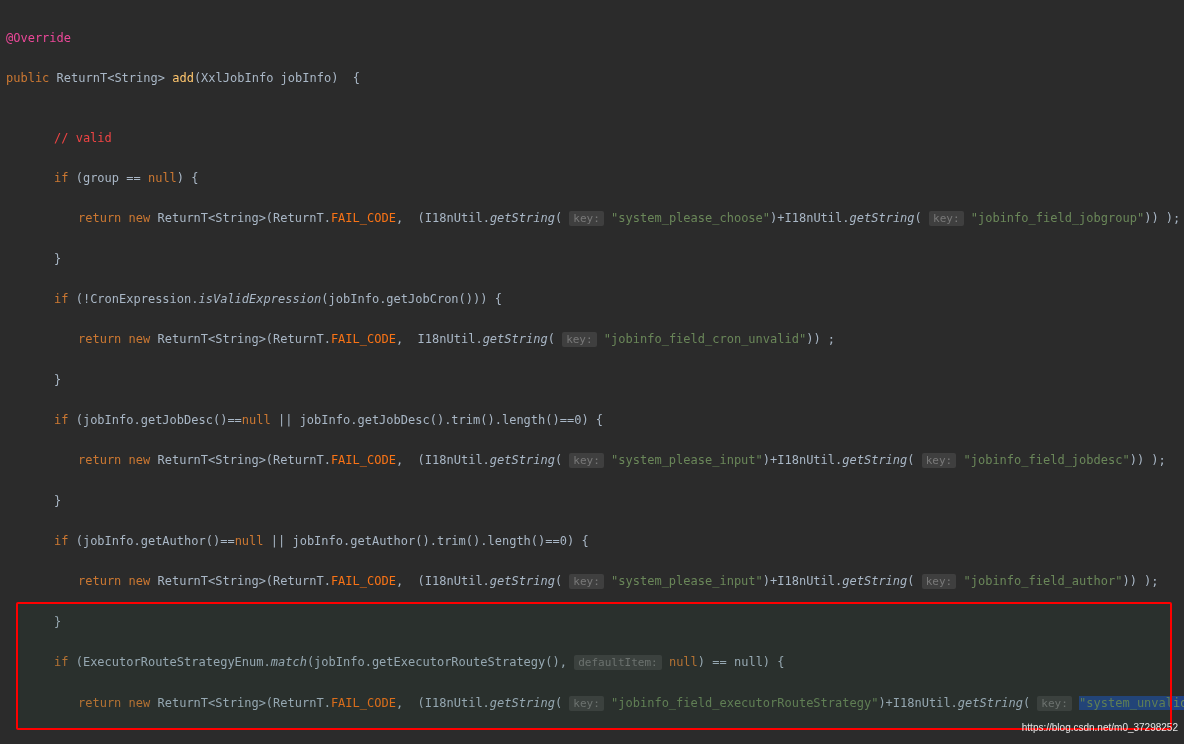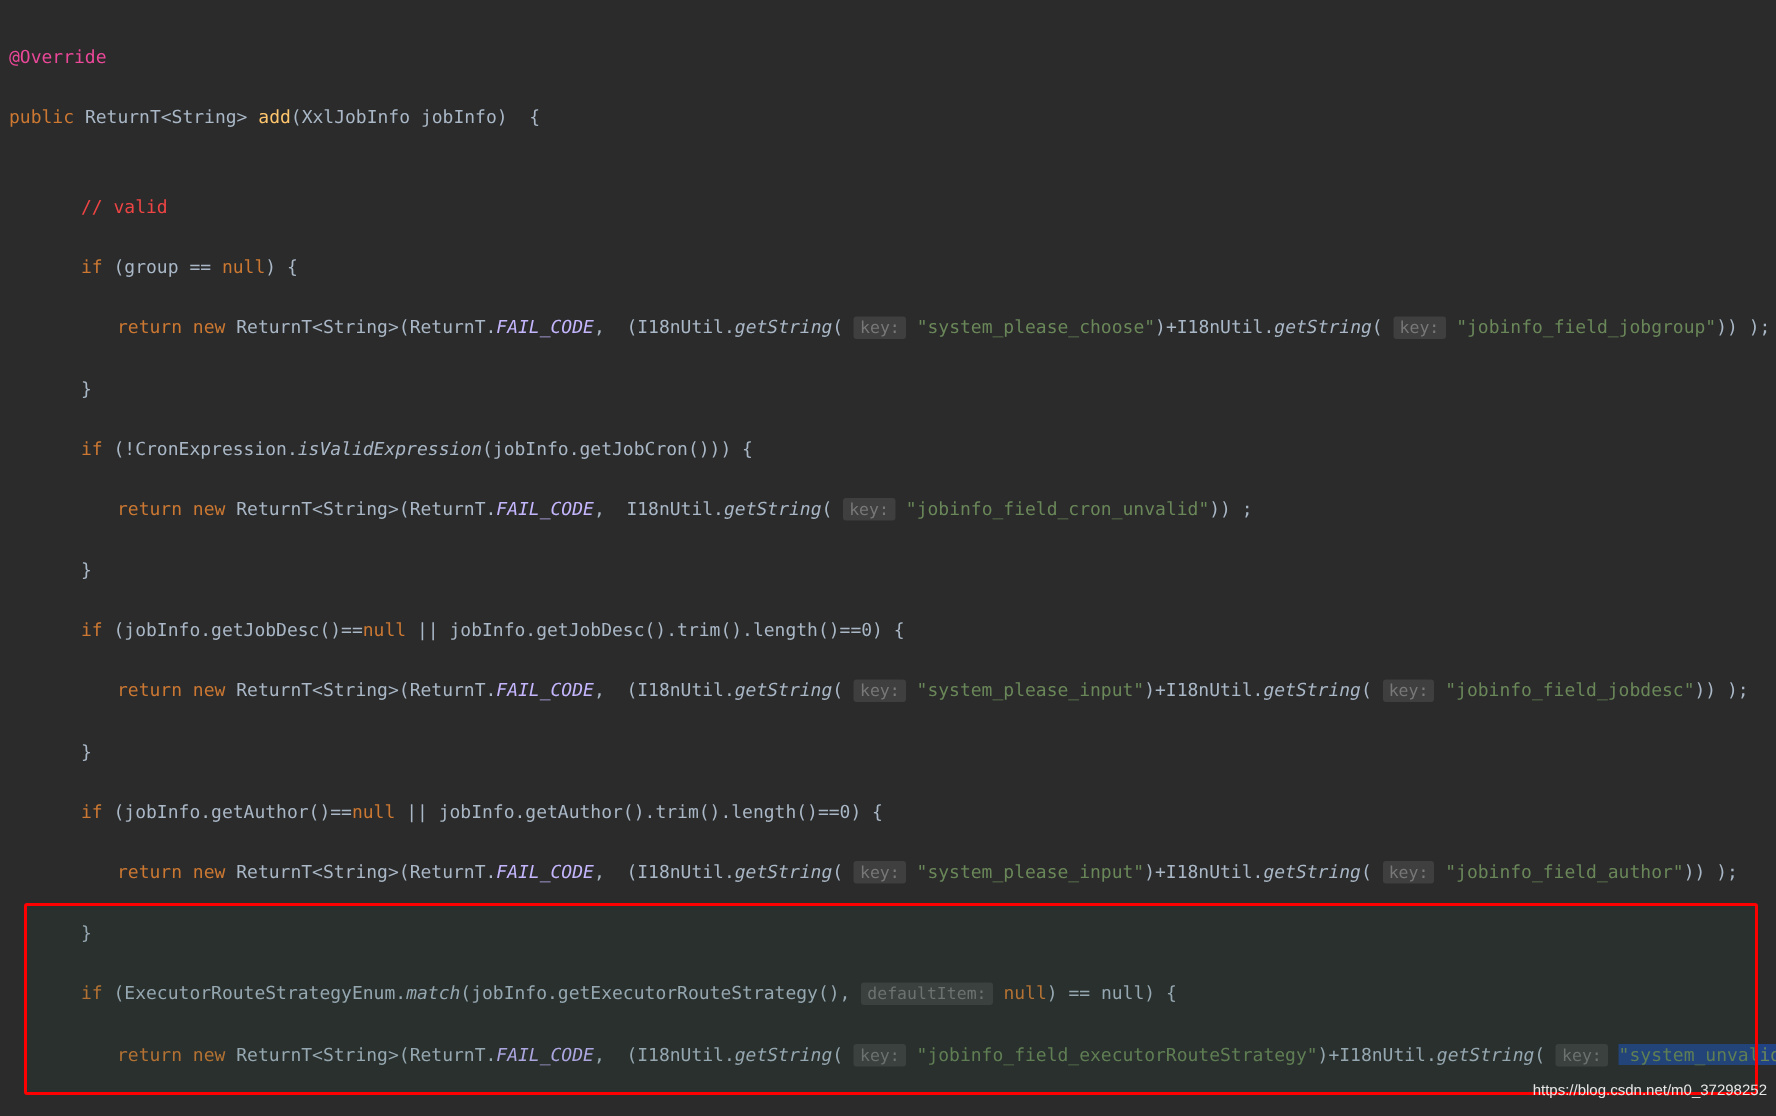--- a/index.html
+++ b/index.html
@@ -4,21 +4,21 @@
 <style>
 * { margin: 0; padding: 0; box-sizing: border-box; }
 body { background: #2b2b2b; font-family: 'Consolas', 'Monaco', monospace; font-size: 12px; line-height: 20px; color: #a9b7c6; width: 1184px; height: 744px; overflow: hidden; position: relative; }
 .code-area { padding: 8px 6px; white-space: pre; width: 100%; }
 .indent2 { display: inline-block; width: 48px; }
 .indent3 { display: inline-block; width: 72px; }
 .annotation { color: #ec4899; }
 .keyword { color: #cc7832; }
 .method-def { color: #ffc66d; }
 .method-call { font-style: italic; color: #a9b7c6; }
-.field { color: #c4b5fd; font-style: italic; }
+.field { color: #f97316; }
 .string { color: #6a8759; }
 .comment { color: #ef4444; }
 .paramhint { background: #3f3f3f; color: #787878; padding: 1px 4px; border-radius: 2px; font-style: normal; font-size: 11px; }
 .highlighted { background: #214283; }
 .nullkw { color: #cc7832; text-align: right; }
 .highlight-box { position: absolute; left: 16px; top: 602px; width: 1156px; height: 128px; border: 2px solid #ff0000; border-radius: 2px; background: rgba(40, 80, 60, 0.15); pointer-events: none; }
 .watermark { position: absolute; right: 6px; bottom: 6px; color: #e5e5e5; font-size: 10px; font-family: Arial, sans-serif; }
 .line { display: block; }
 </style>
 </head>

